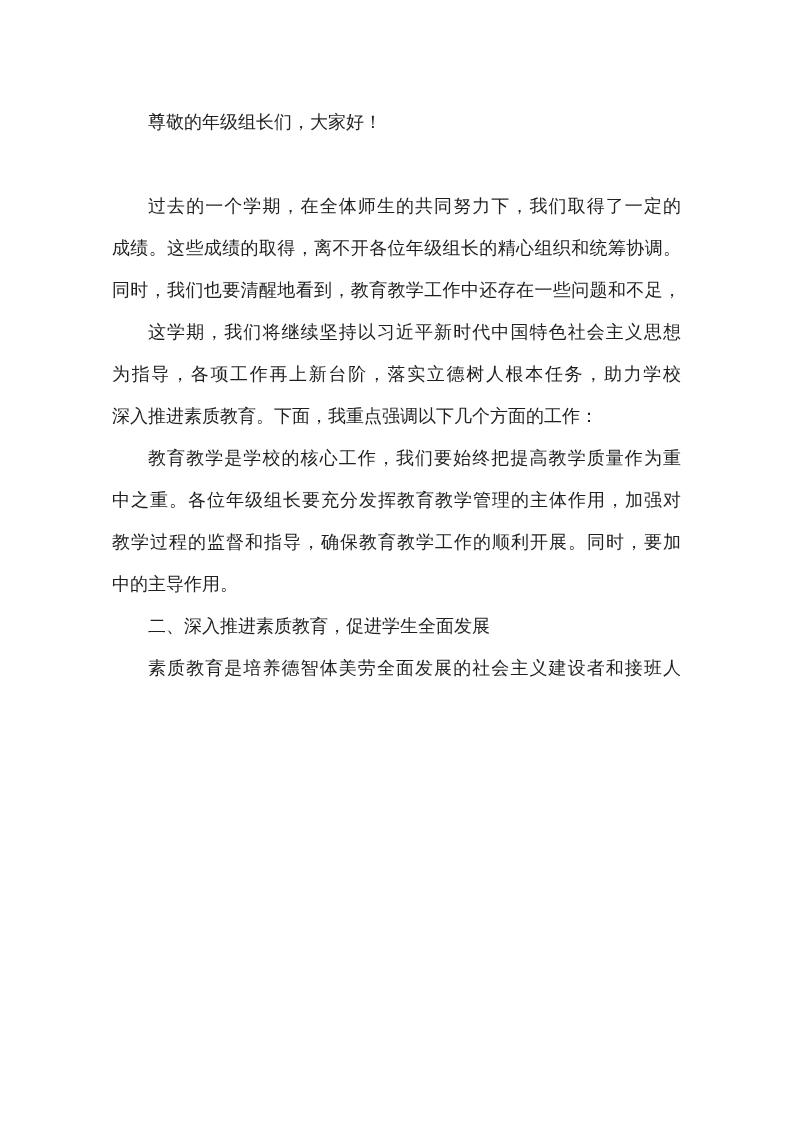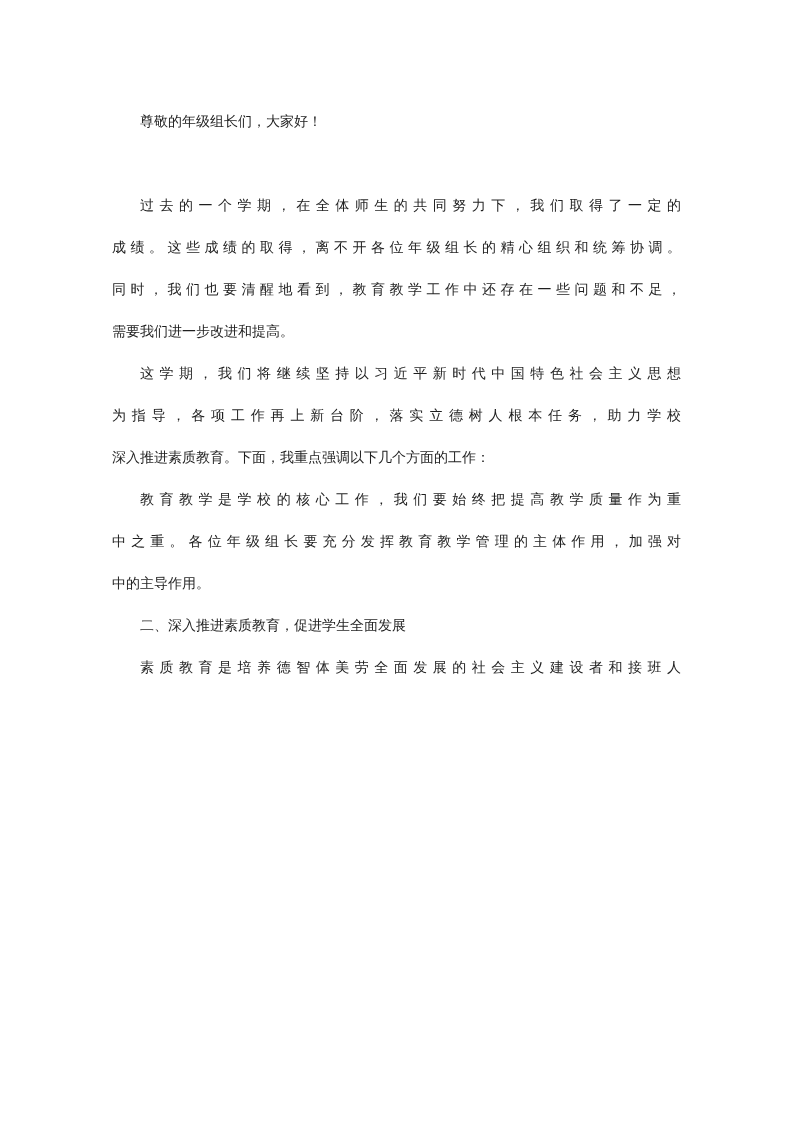--- a/index.html
+++ b/index.html
@@ -9,21 +9,21 @@
   }
   .page {
     position: relative;
     width: 793px;
     height: 1122px;
     margin: 0 auto;
     background: #ffffff;
     box-sizing: border-box;
     padding: 101px 112px 0 112px;
     font-family: "Liberation Serif", "DejaVu Serif", serif;
-    font-size: 14px;
+    font-size: 18px;
     line-height: 42px;
     color: #1f1f1f;
     overflow: hidden;
   }
   .para { margin: 0; padding: 0; }
   .line {
     height: 42px;
     overflow: hidden;
     text-align: justify;
     white-space: nowrap;
@@ -45,33 +45,33 @@
     <div class="line end indent">尊敬的年级组长们，大家好！</div>
   </div>
 
   <div class="blank-line"></div>
 
 
   <div class="para">
     <div class="line fill indent">过去的一个学期，在全体师生的共同努力下，我们取得了一定的</div>
     <div class="line fill">成绩。这些成绩的取得，离不开各位年级组长的精心组织和统筹协调。</div>
     <div class="line fill">同时，我们也要清醒地看到，教育教学工作中还存在一些问题和不足，</div>
-    <div class="line end">需要我们进一步改进和提高。</div>
   </div>
 
   <div class="para">
     <div class="line fill indent">这学期，我们将继续坚持以习近平新时代中国特色社会主义思想</div>
     <div class="line fill">为指导，各项工作再上新台阶，落实立德树人根本任务，助力学校</div>
     <div class="line end">深入推进素质教育。下面，我重点强调以下几个方面的工作：</div>
   </div>
 
 
   <div class="para">
     <div class="line fill indent">教育教学是学校的核心工作，我们要始终把提高教学质量作为重</div>
     <div class="line fill">中之重。各位年级组长要充分发挥教育教学管理的主体作用，加强对</div>
+    <div class="line fill">教学过程的监督和指导，确保教育教学工作的顺利开展。同时，要加</div>
     <div class="line end">中的主导作用。</div>
   </div>
 
   <div class="para">
     <div class="line end indent">二、深入推进素质教育，促进学生全面发展</div>
   </div>
 
   <div class="para">
     <div class="line fill indent">素质教育是培养德智体美劳全面发展的社会主义建设者和接班人</div>
   </div>

